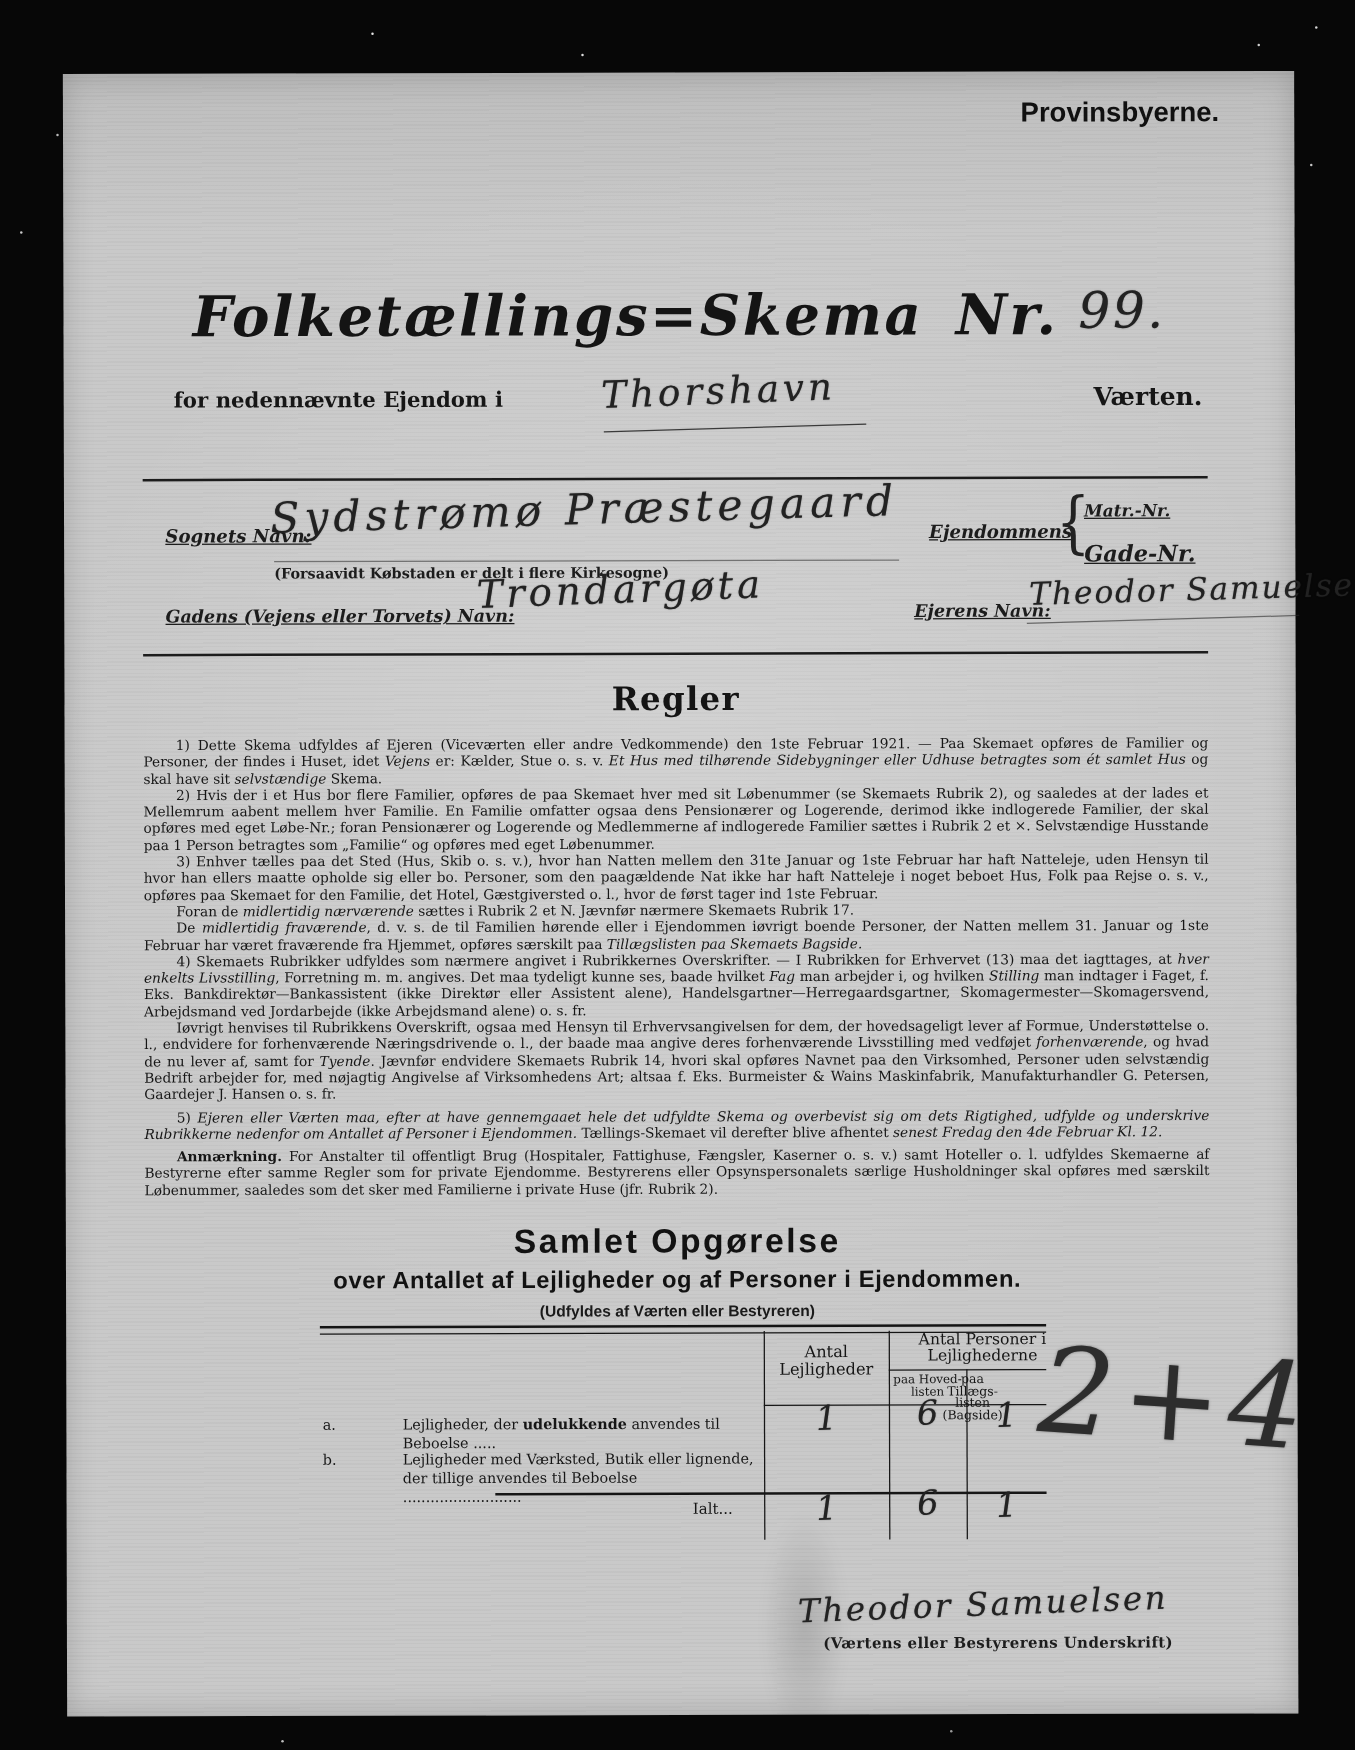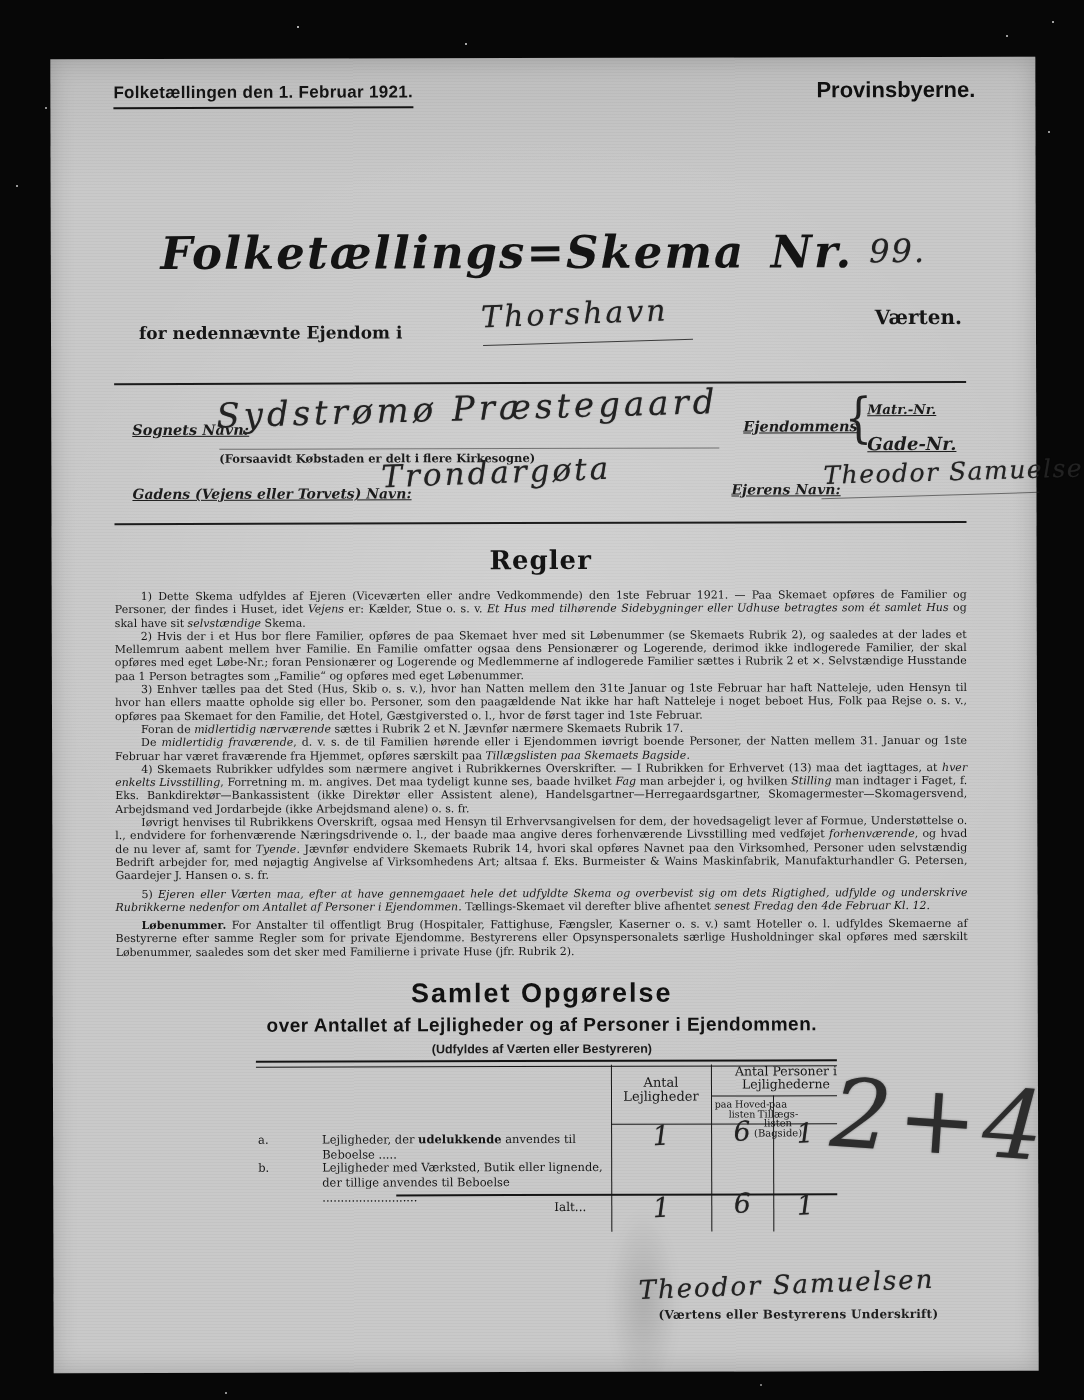--- a/index.html
+++ b/index.html
@@ -25,23 +25,23 @@
       text-shadow:0 0 1px rgba(30,30,30,0.55);}
 
   .stamp{left:63px;top:24px;font-family:"Liberation Sans",sans-serif;font-weight:bold;
          font-size:17px;letter-spacing:0.3px;color:#141414;border-bottom:2px solid #141414;
          padding-bottom:4px;}
   .province{right:60px;top:20px;font-family:"Liberation Sans",sans-serif;font-weight:bold;
             font-size:22px;color:#101010;}
 
   .title{left:0;right:0;top:168px;text-align:center;white-space:nowrap;}
   .title-main{font-style:italic;font-weight:bold;font-size:45px;letter-spacing:2px;word-spacing:8px;color:#141414;}
-  .title-no{font-size:32px;margin-left:16px;position:relative;top:-5px;letter-spacing:2px;margin-top:16px;}
-
-  .sub-left{left:88px;top:252px;font-weight:bold;font-size:17px;color:#161616;margin-top:12px;}
+  .title-no{font-size:40px;margin-left:16px;position:relative;top:-5px;letter-spacing:2px;margin-top:16px;}
+
+  .sub-left{left:88px;top:252px;font-weight:bold;font-size:17px;color:#161616;}
   .sub-place{left:430px;top:238px;font-size:30px;letter-spacing:3px;transform:rotate(-2deg);white-space:nowrap;}
   .place-line{left:432px;top:284px;width:210px;height:1px;background:#3a3a3a;transform:rotate(-1.5deg);}
   .sub-right{right:74px;top:248px;font-weight:bold;font-size:20px;color:#161616;}
 
   .hr{height:2px;background:#1c1c1c;}
   .hr1{left:63px;top:324px;width:852px;}
   .hr2{left:63px;top:464px;width:852px;}
 
   .f-label{font-style:italic;font-weight:bold;color:#1c1c1c;text-decoration:underline;}
   .sognets-label{left:81px;top:362px;font-size:14.5px;}
@@ -112,21 +112,20 @@
           filter:blur(4px);}
 </style>
 </head>
 <body>
 
 <div class="canvas">
   <div class="specks"></div>
 
   <div class="paper">
 
-    <div class="stamp">Folketællingen den 1. Februar 1921.</div>
     <div class="province">Provinsbyerne.</div>
 
     <div class="title">
       <span class="title-main">Folketællings=Skema Nr.</span><span class="hw title-no">99.</span>
     </div>
 
     <div class="sub-left">for nedennævnte Ejendom i</div>
     <div class="hw sub-place">Thorshavn</div>
     <div class="place-line"></div>
     <div class="sub-right">Værten.</div>
@@ -154,21 +153,21 @@
     <div class="rules-head">Regler</div>
     <div class="rules">
       <p>1)  Dette Skema udfyldes af Ejeren (Viceværten eller andre Vedkommende) den 1ste Februar 1921. — Paa Skemaet opføres de Familier og Personer, der findes i Huset, idet <i>Vejens</i> er: Kælder, Stue o. s. v.  <i>Et Hus med tilhørende Sidebygninger eller Udhuse betragtes som ét samlet Hus</i> og skal have sit <i>selvstændige</i> Skema.</p>
       <p>2)  Hvis der i et Hus bor flere Familier, opføres de paa Skemaet hver med sit Løbenummer (se Skemaets Rubrik 2), og saaledes at der lades et Mellemrum aabent mellem hver Familie.  En Familie omfatter ogsaa dens Pensionærer og Logerende, derimod ikke indlogerede Familier, der skal opføres med eget Løbe-Nr.; foran Pensionærer og Logerende og Medlemmerne af indlogerede Familier sættes i Rubrik 2 et ×.  Selvstændige Husstande paa 1 Person betragtes som „Familie“ og opføres med eget Løbenummer.</p>
       <p>3)  Enhver tælles paa det Sted (Hus, Skib o. s. v.), hvor han Natten mellem den 31te Januar og 1ste Februar har haft Natteleje, uden Hensyn til hvor han ellers maatte opholde sig eller bo.  Personer, som den paagældende Nat ikke har haft Natteleje i noget beboet Hus, Folk paa Rejse o. s. v., opføres paa Skemaet for den Familie, det Hotel, Gæstgiversted o. l., hvor de først tager ind 1ste Februar.</p>
       <p>Foran de <i>midlertidig nærværende</i> sættes i Rubrik 2 et N.  Jævnfør nærmere Skemaets Rubrik 17.</p>
       <p>De <i>midlertidig fraværende</i>, d. v. s. de til Familien hørende eller i Ejendommen iøvrigt boende Personer, der Natten mellem 31. Januar og 1ste Februar har været fraværende fra Hjemmet, opføres særskilt paa <i>Tillægslisten paa Skemaets Bagside.</i></p>
       <p>4)  Skemaets Rubrikker udfyldes som nærmere angivet i Rubrikkernes Overskrifter. — I Rubrikken for Erhvervet (13) maa det iagttages, at <i>hver enkelts Livsstilling</i>, Forretning m. m. angives.  Det maa tydeligt kunne ses, baade hvilket <i>Fag</i> man arbejder i, og hvilken <i>Stilling</i> man indtager i Faget, f. Eks. Bankdirektør—Bankassistent (ikke Direktør eller Assistent alene), Handelsgartner—Herregaardsgartner, Skomagermester—Skomagersvend, Arbejdsmand ved Jordarbejde (ikke Arbejdsmand alene) o. s. fr.</p>
       <p>Iøvrigt henvises til Rubrikkens Overskrift, ogsaa med Hensyn til Erhvervsangivelsen for dem, der hovedsageligt lever af Formue, Understøttelse o. l., endvidere for forhenværende Næringsdrivende o. l., der baade maa angive deres forhenværende Livsstilling med vedføjet <i>forhenværende</i>, og hvad de nu lever af, samt for <i>Tyende</i>.  Jævnfør endvidere Skemaets Rubrik 14, hvori skal opføres Navnet paa den Virksomhed, Personer uden selvstændig Bedrift arbejder for, med nøjagtig Angivelse af Virksomhedens Art; altsaa f. Eks. Burmeister &amp; Wains Maskinfabrik, Manufakturhandler G. Petersen, Gaardejer J. Hansen o. s. fr.</p>
       <p class="gap">5)  <i>Ejeren eller Værten maa, efter at have gennemgaaet hele det udfyldte Skema og overbevist sig om dets Rigtighed, udfylde og underskrive Rubrikkerne nedenfor om Antallet af Personer i Ejendommen.</i>  Tællings-Skemaet vil derefter blive afhentet <i>senest Fredag den 4de Februar Kl. 12.</i></p>
-      <p class="gap"><b>Løbenummer.</b>  For Anstalter til offentligt Brug (Hospitaler, Fattighuse, Fængsler, Kaserner o. s. v.) samt Hoteller o. l. udfyldes Skemaerne af Bestyrerne efter samme Regler som for private Ejendomme.  Bestyrerens eller Opsynspersonalets særlige Husholdninger skal opføres med særskilt Løbenummer, saaledes som det sker med Familierne i private Huse (jfr. Rubrik 2).</p>
+      <p class="gap"><b>Anmærkning.</b>  For Anstalter til offentligt Brug (Hospitaler, Fattighuse, Fængsler, Kaserner o. s. v.) samt Hoteller o. l. udfyldes Skemaerne af Bestyrerne efter samme Regler som for private Ejendomme.  Bestyrerens eller Opsynspersonalets særlige Husholdninger skal opføres med særskilt Løbenummer, saaledes som det sker med Familierne i private Huse (jfr. Rubrik 2).</p>
     </div>
 
     <div class="sum-title">Samlet Opgørelse</div>
     <div class="sum-sub">over Antallet af Lejligheder og af Personer i Ejendommen.</div>
     <div class="sum-note">(Udfyldes af Værten eller Bestyreren)</div>
 
     <div class="tbl">
       <div class="tbl-top"></div>
       <div class="vl v1"></div>
       <div class="vl v2"></div>

